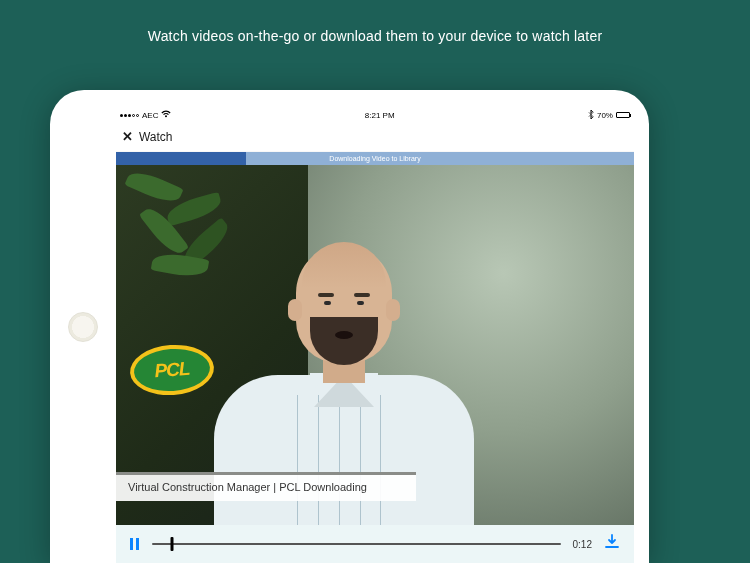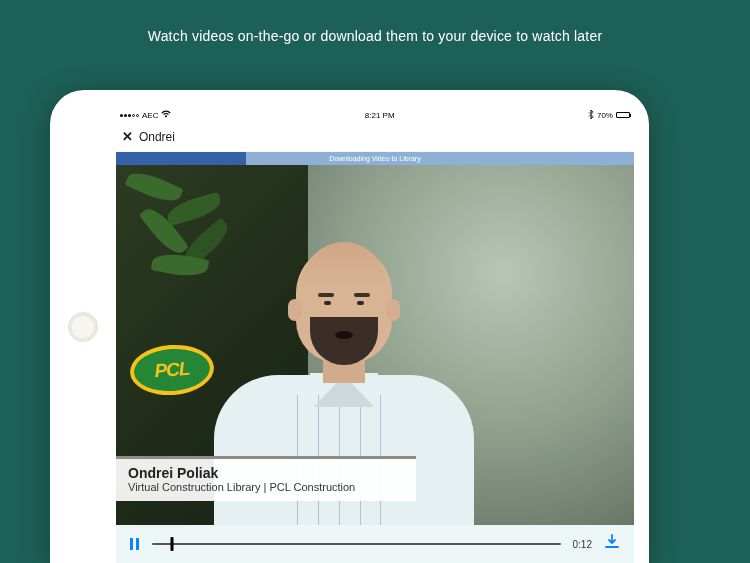--- a/index.html
+++ b/index.html
@@ -309,21 +309,21 @@
               <path d="M3 0v3.3L4.6 1.7 3 0zm0 5.7V9l1.6-1.7L3 5.7zM.8 2.3l4.4 4.4L3 9V0l2.2 2.3L.8 6.7" stroke="#000" stroke-width=".6" fill="none" stroke-linejoin="round"></path>
             </svg>
         </span>
         <span>70%</span>
         <span class="batt"><span class="batt-fill"></span></span>
       </div>
     </div>
 
     <div class="nav-bar">
       <span class="close-x">✕</span>
-      <span>Ondrei</span>
+      <span>Watch</span>
     </div>
 
     <div class="progress-strip">
       <div class="progress-fill"></div>
       <div class="progress-label">Downloading Video to Library</div>
     </div>
 
     <div class="video-area">
       <div class="video-scene">
         <div class="vleft">
@@ -357,22 +357,21 @@
               <div class="brow br"></div>
             <div class="eye el"></div>
               <div class="eye er"></div>
             <div class="beard"></div>
             <div class="mouth"></div>
           </div>
         </div>
       </div>
 
       <div class="lower-third">
-        <div class="lt-name">Ondrei Poliak</div>
-        <div class="lt-title">Virtual Construction Library | PCL Construction</div>
+        <div class="lt-title">Virtual Construction Manager | PCL Downloading</div>
       </div>
     </div>
 
     <div class="control-bar">
       <span class="play-pause">
         <svg width="10" height="12" viewBox="0 0 10 12">
             <rect x="0" y="0" width="3" height="12" fill="#0a84ff"></rect>
             <rect x="6" y="0" width="3" height="12" fill="#0a84ff"></rect>
           </svg>
       </span>

